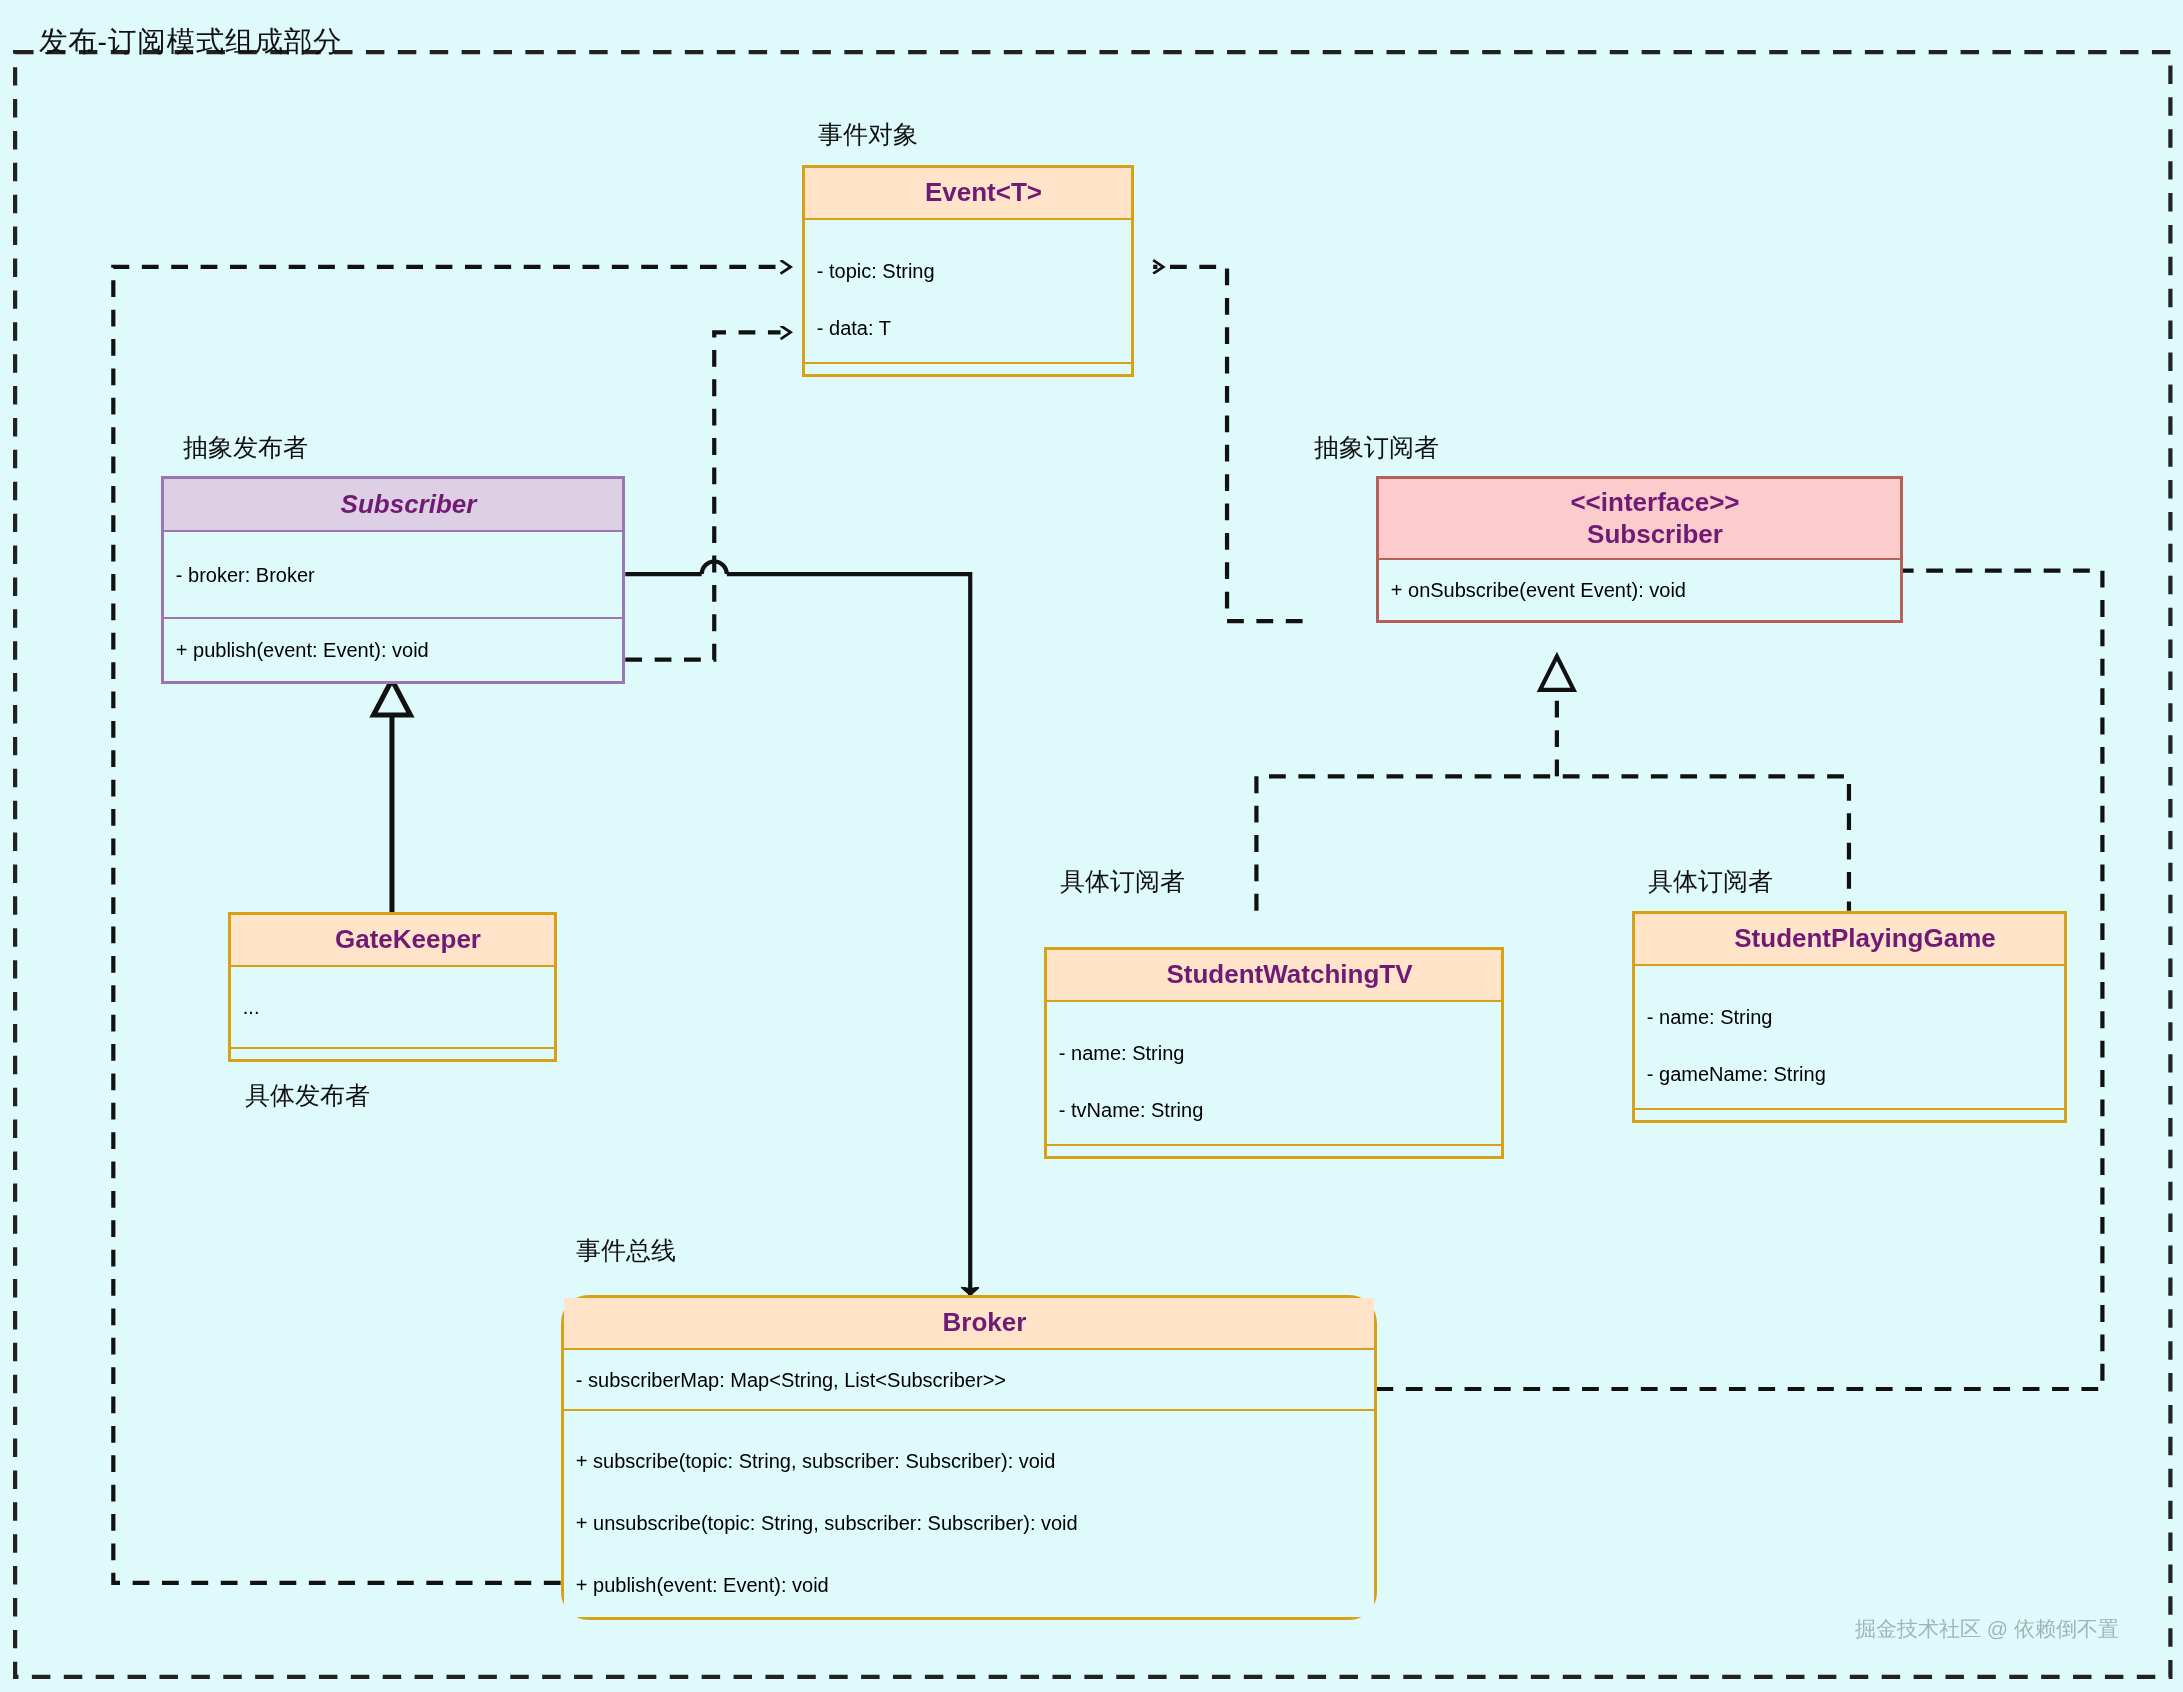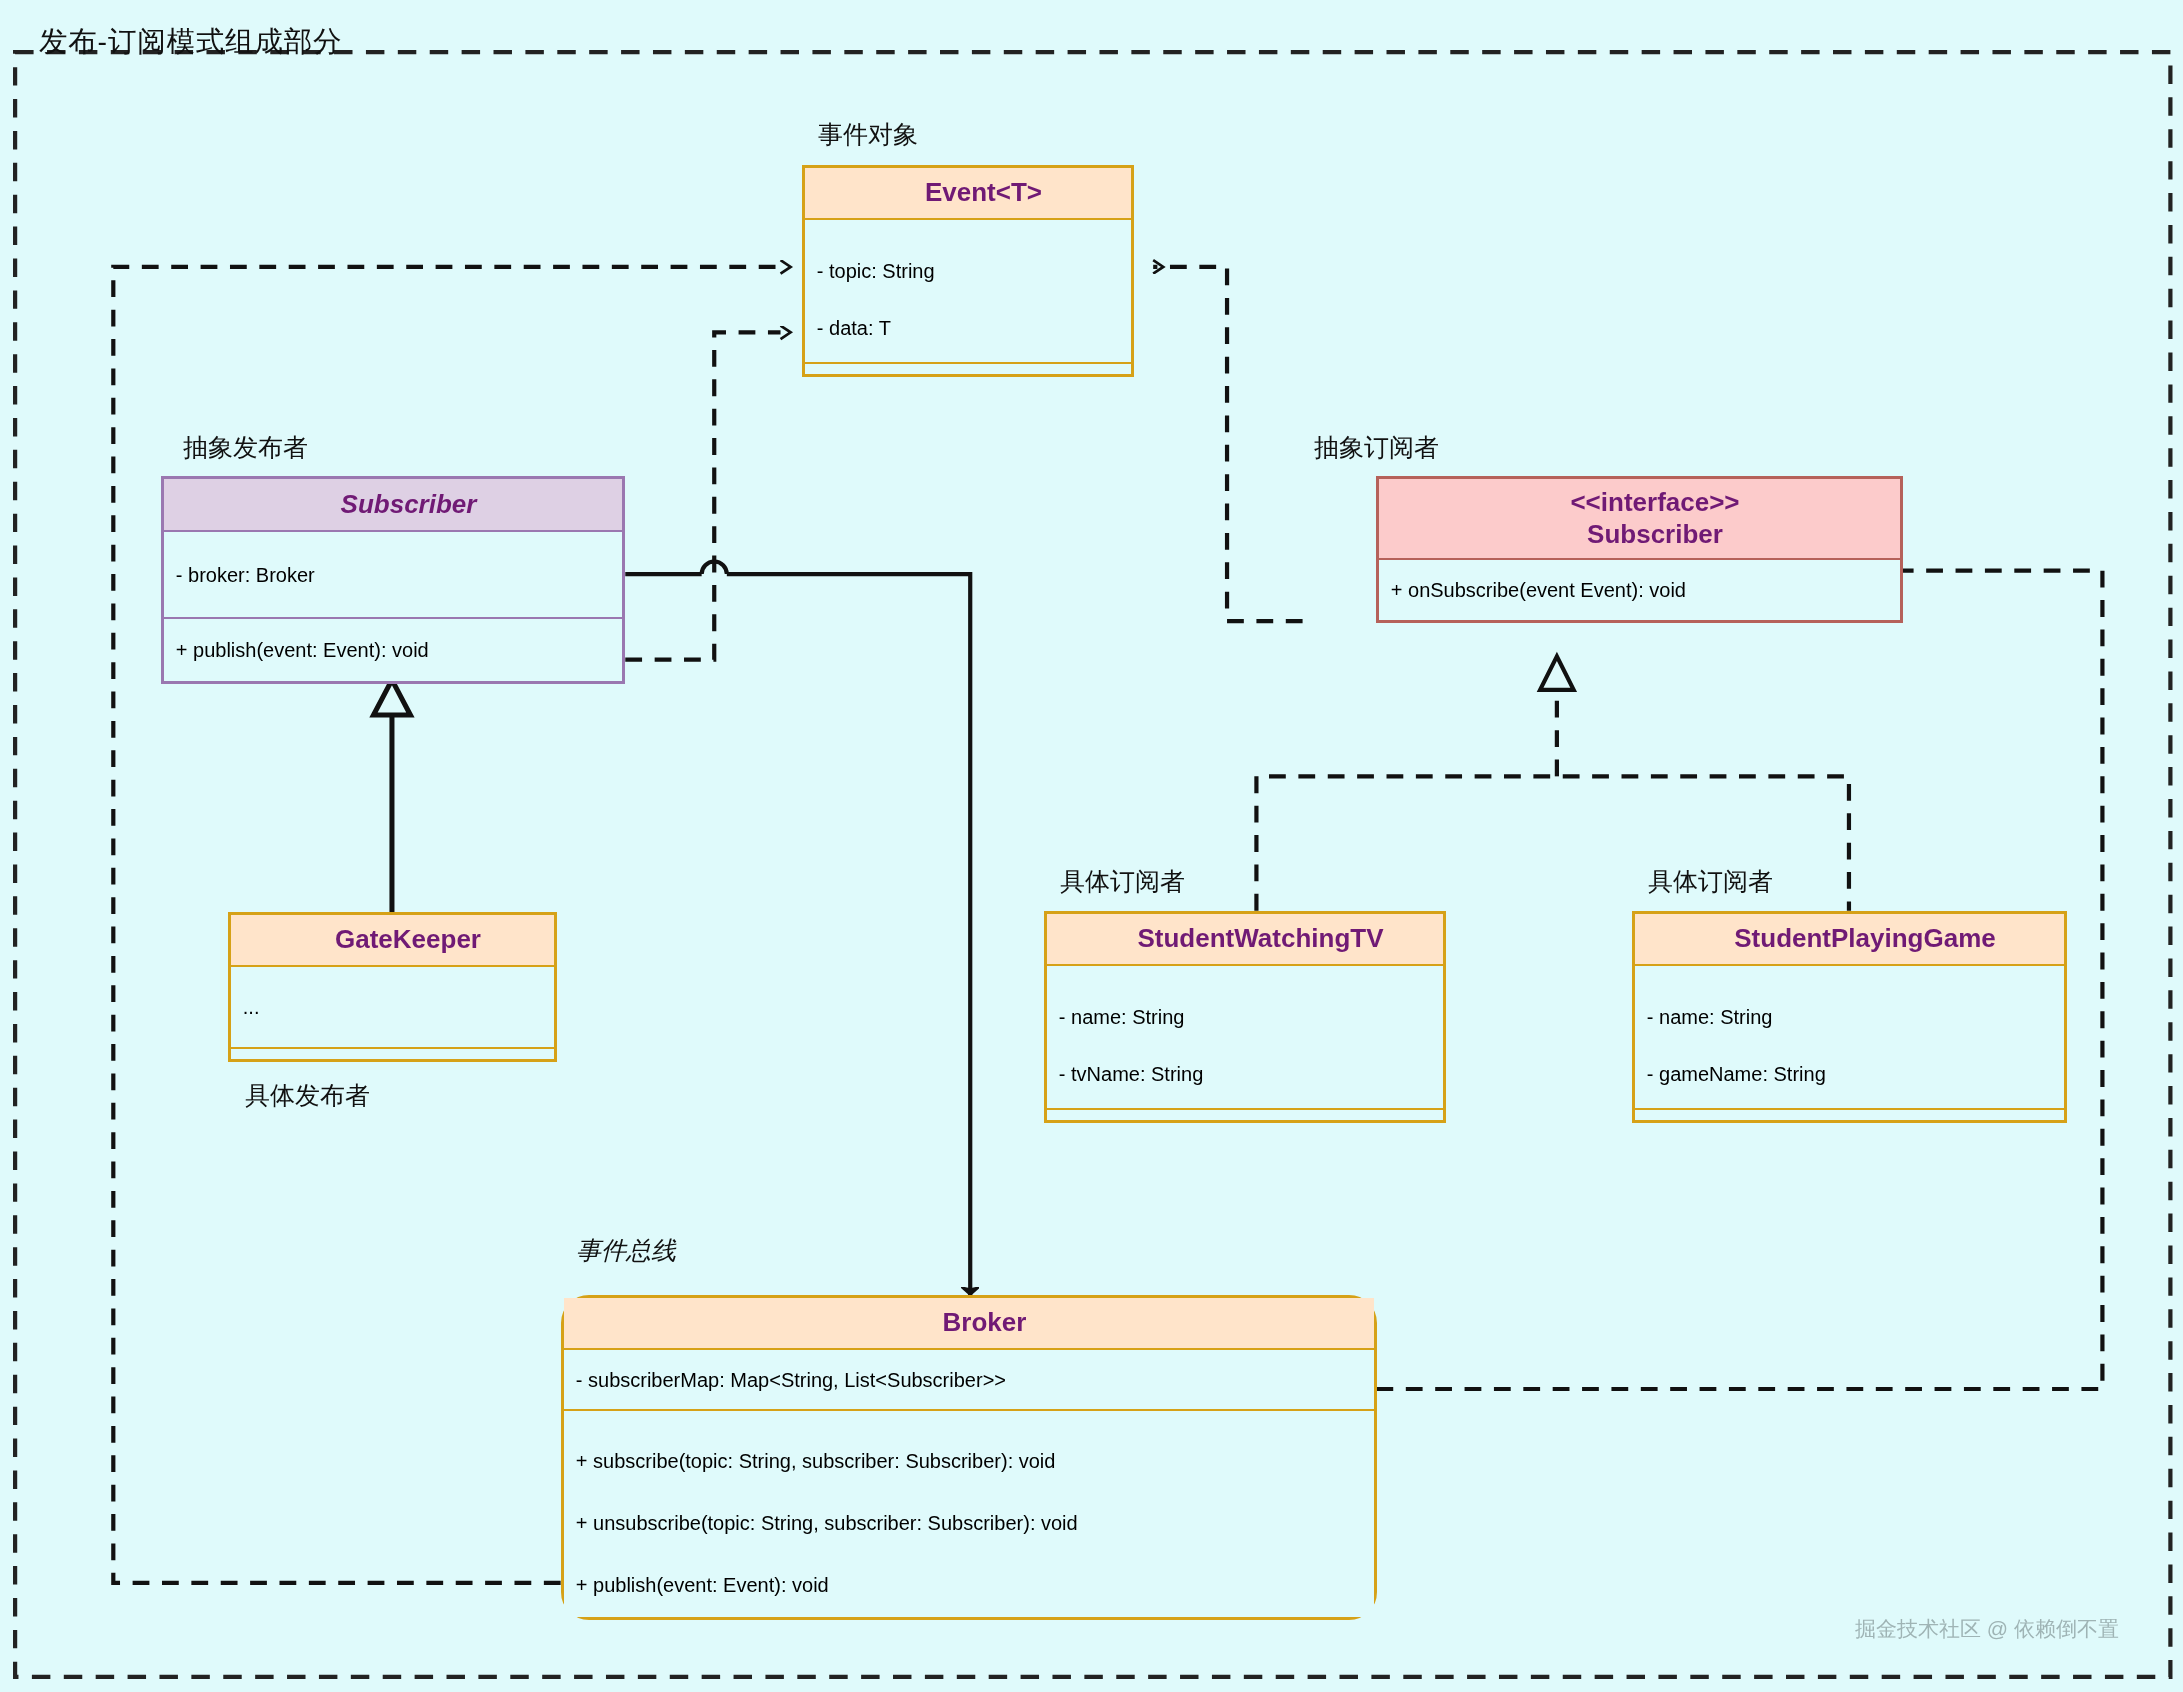--- a/index.html
+++ b/index.html
@@ -110,21 +110,21 @@
 
 <div class="diagram-title">发布-订阅模式组成部分</div>
 <div class="watermark">掘金技术社区 @ 依赖倒不置</div>
 
 <div class="note-label" style="left:818px; top:118px;">事件对象</div>
 <div class="note-label" style="left:183px; top:431px;">抽象发布者</div>
 <div class="note-label" style="left:1314px; top:431px;">抽象订阅者</div>
 <div class="note-label" style="left:245px; top:1079px;">具体发布者</div>
 <div class="note-label" style="left:1060px; top:865px;">具体订阅者</div>
 <div class="note-label" style="left:1648px; top:865px;">具体订阅者</div>
-<div class="note-label" style="left:576px; top:1234px;font-style:italic;">事件总线</div>
+<div class="note-label" style="left:576px; top:1234px;">事件总线</div>
 
 <div class="uml-box orange" style="left:802px; top:165px; width:332px;">
   <div class="hdr" style="height:52px;">Event&lt;T&gt;</div>
   <div class="cmp" style="height:142px;">
     <div class="row" style="margin-top:17px;">- topic: String</div>
     <div class="row" style="margin-top:37px;">- data: T</div>
   </div>
   <div class="cmp" style="height:11.8px;"></div>
 </div>
 
@@ -149,21 +149,21 @@
 </div>
 
 <div class="uml-box orange" style="left:228px; top:912px; width:329px;">
   <div class="hdr" style="height:52px;">GateKeeper</div>
   <div class="cmp" style="height:80px;">
     <div class="row">...</div>
   </div>
   <div class="cmp" style="height:11.8px;"></div>
 </div>
 
-<div class="uml-box orange" style="left:1044px; top:911px; width:402px;">
+<div class="uml-box orange" style="left:1044px; top:947px; width:460px;">
   <div class="hdr" style="height:52px;">StudentWatchingTV</div>
   <div class="cmp" style="height:142px;">
     <div class="row" style="margin-top:17px;">- name: String</div>
     <div class="row" style="margin-top:37px;">- tvName: String</div>
   </div>
   <div class="cmp" style="height:11.8px;"></div>
 </div>
 
 <div class="uml-box orange" style="left:1632px; top:911px; width:435px;">
   <div class="hdr" style="height:52px;">StudentPlayingGame</div>

